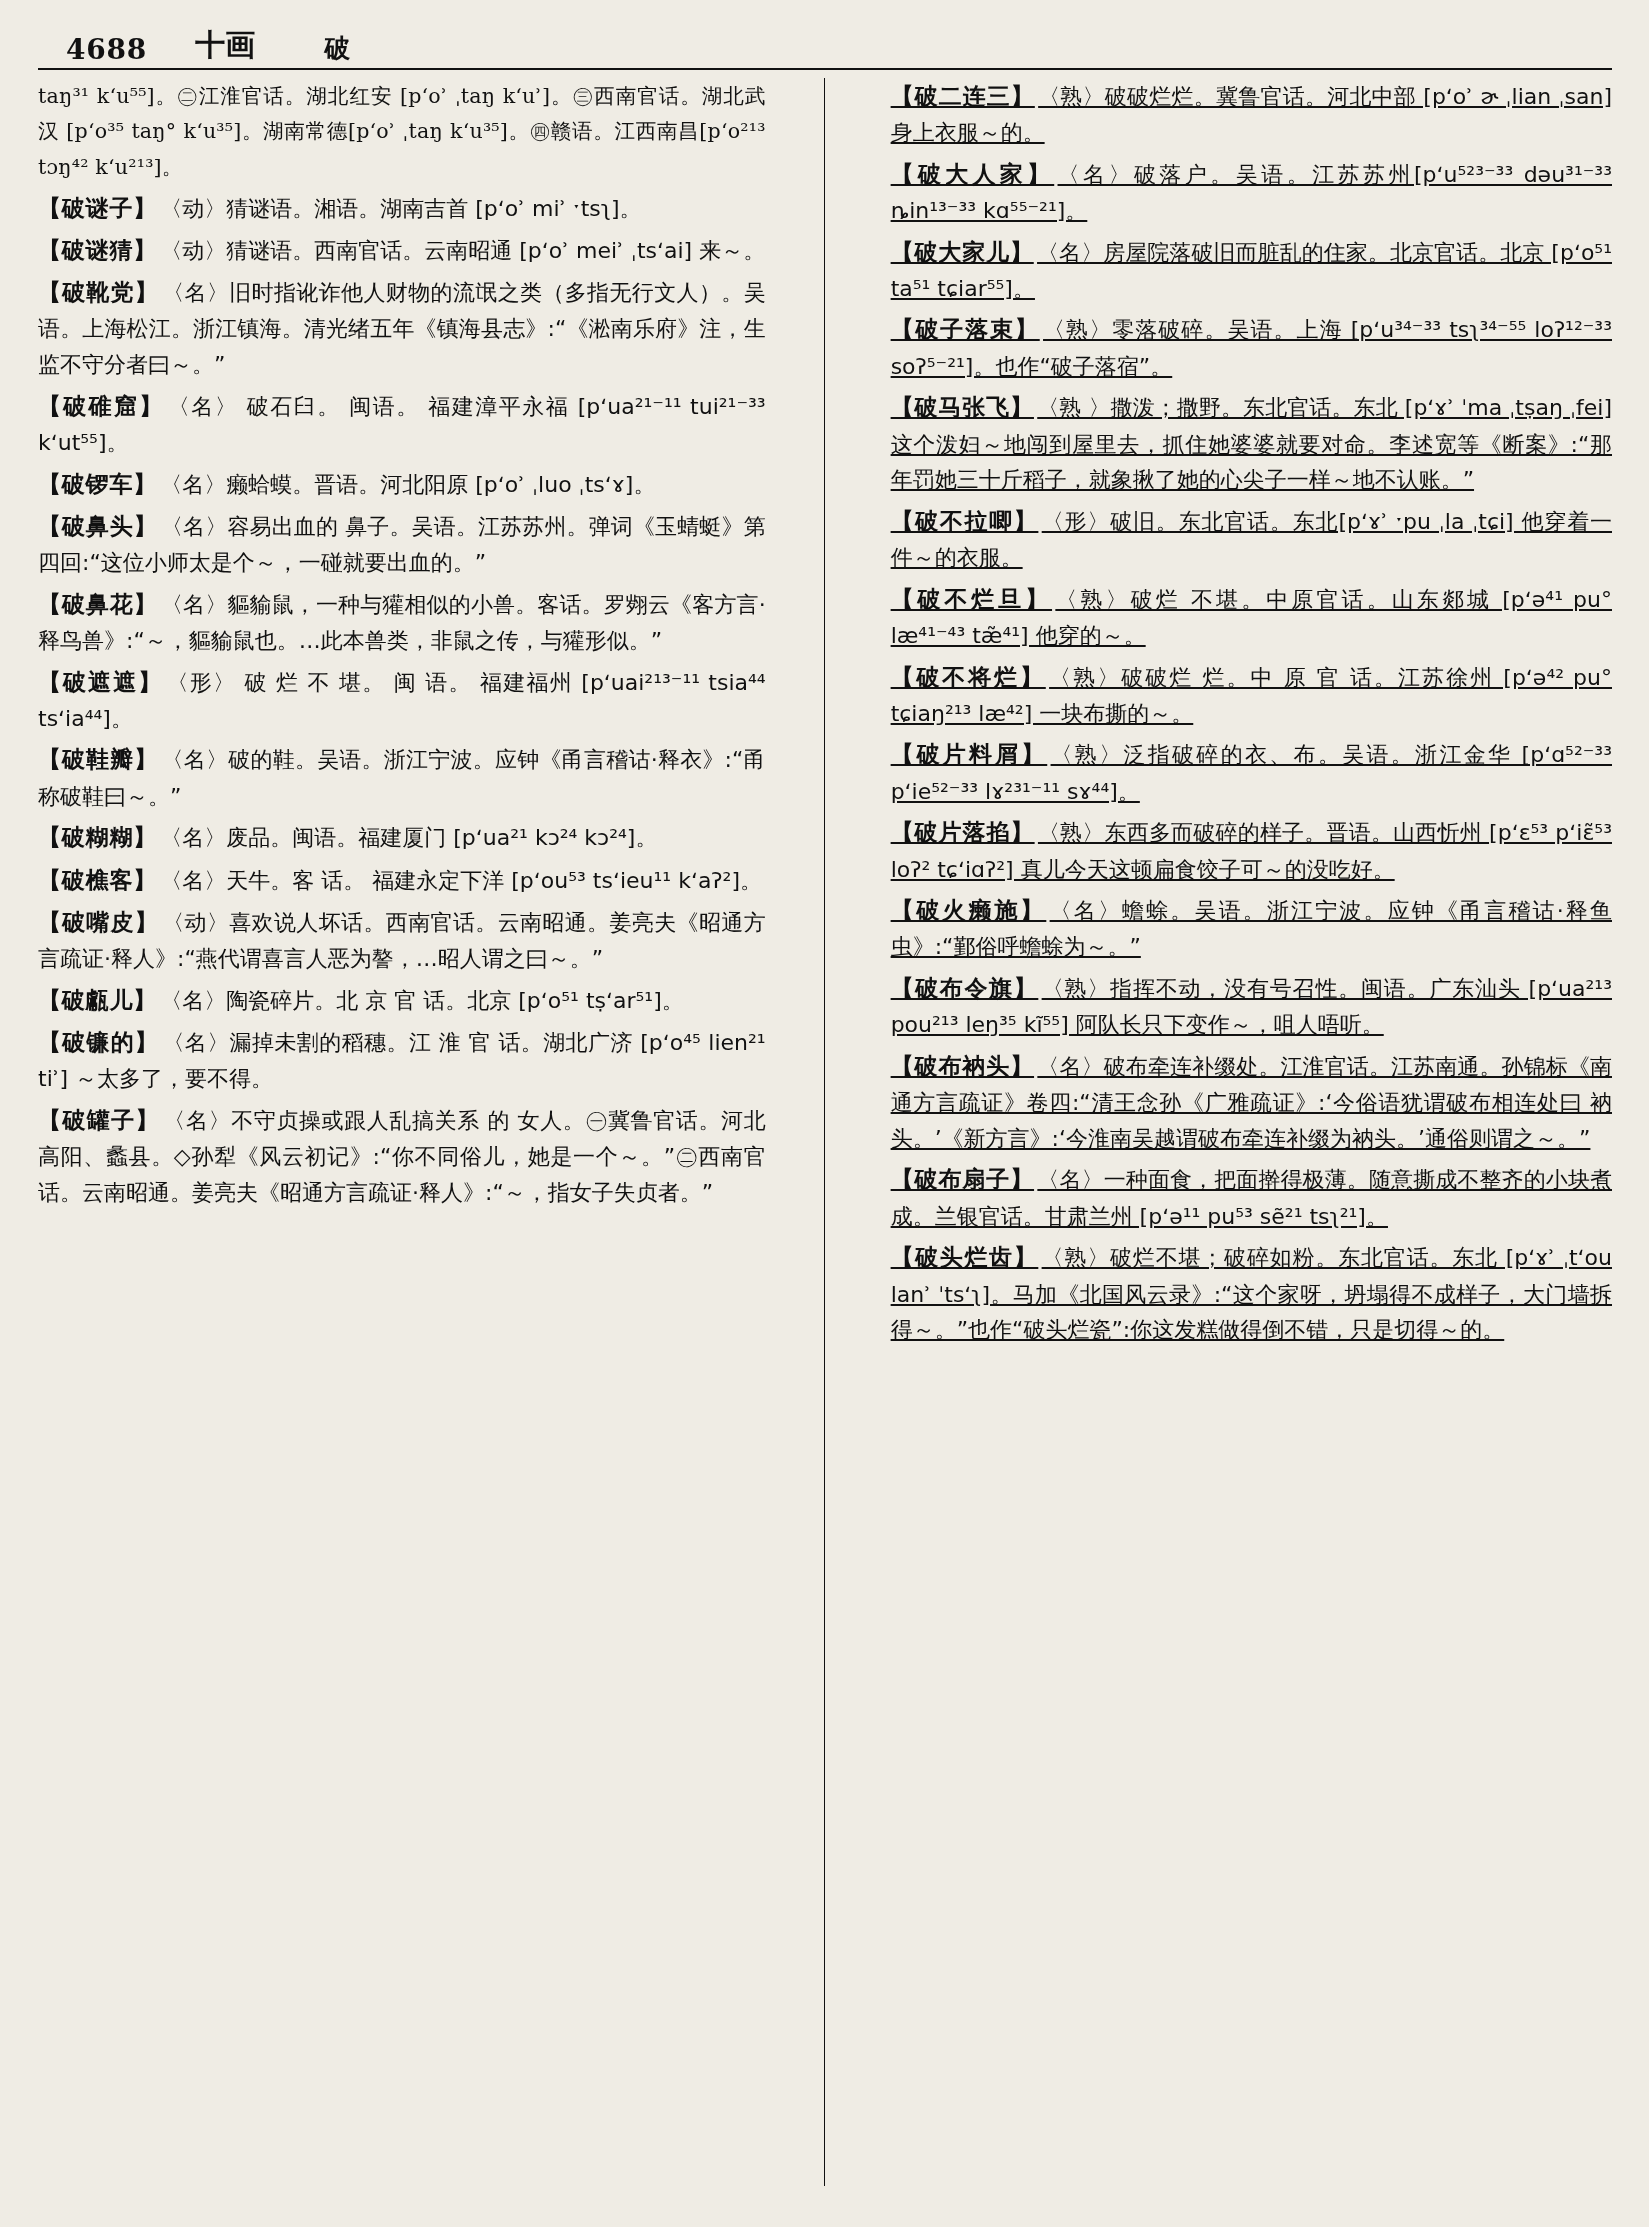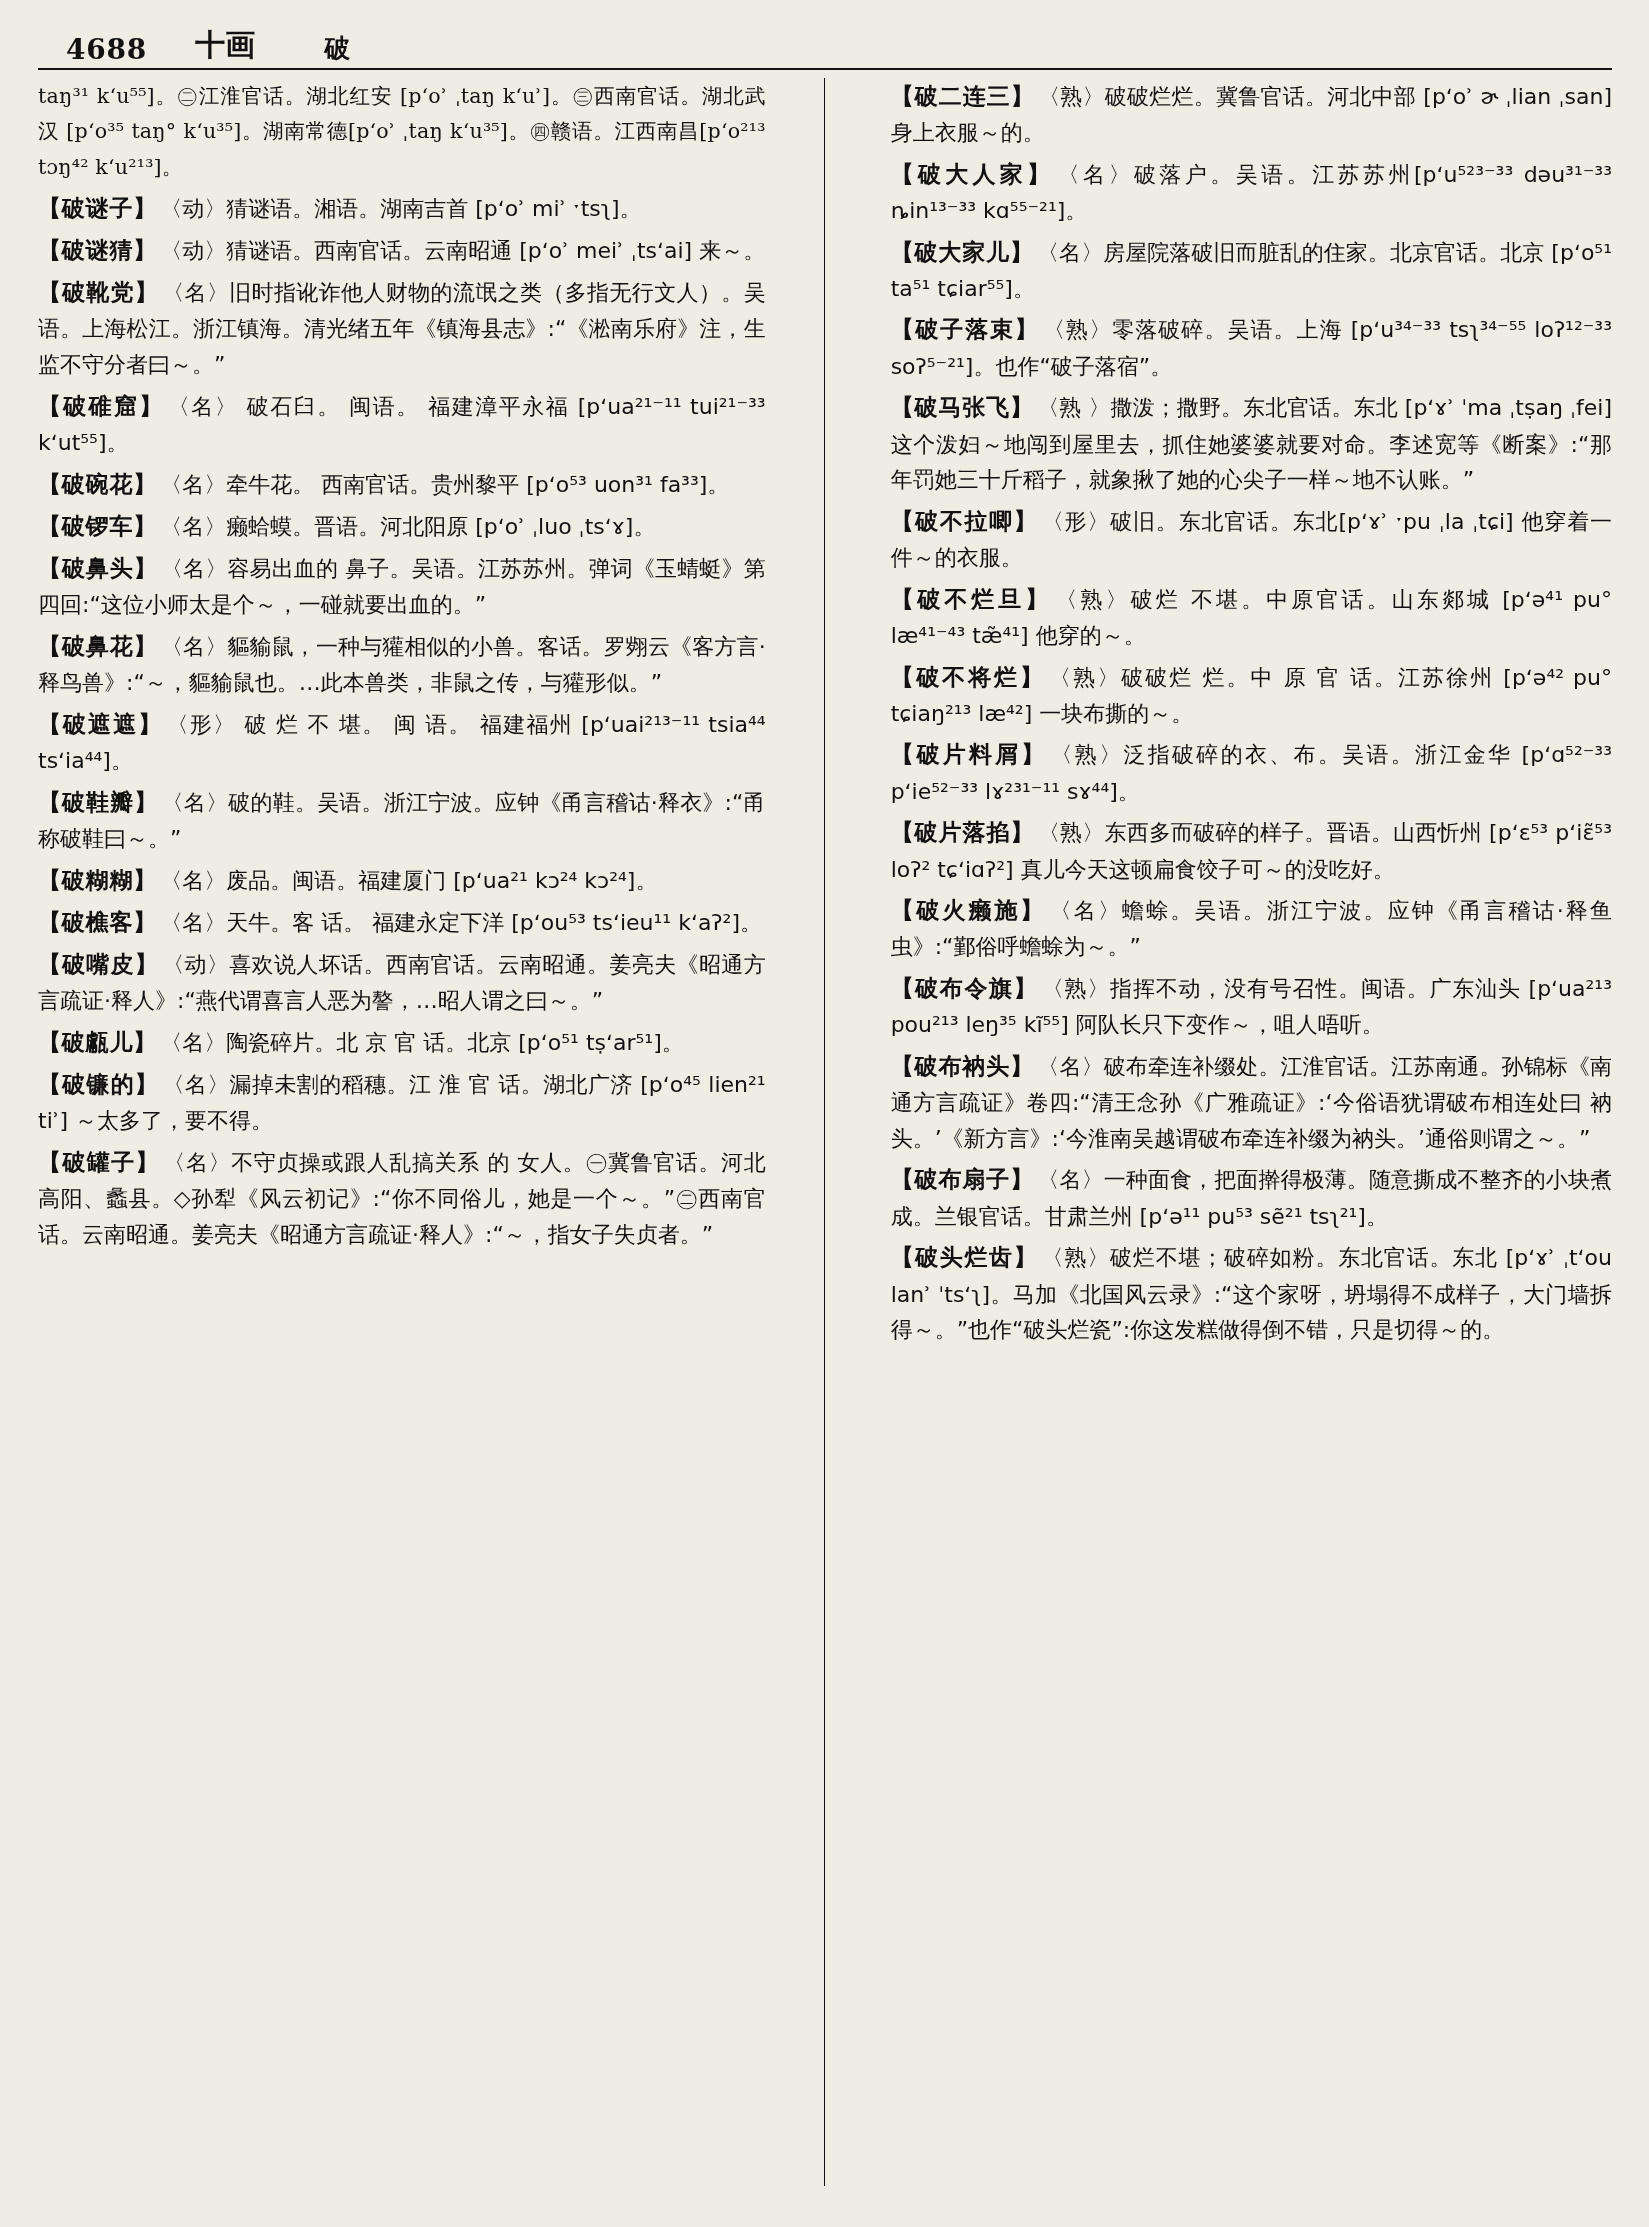--- a/index.html
+++ b/index.html
@@ -54,21 +54,21 @@
     display: flex;
     height: 2120px;
     gap: 34px;
   }
   .col {
     width: 788px;
     box-sizing: border-box;
     position: relative;
   }
   .col.left { padding-right: 21.4px; }
-  .col.right { padding-left: 28px; }
+  .col.right { padding-left: 28px; text-decoration: underline; }
   .divider {
     width: 0;
     border-left: 1.6px solid #111;
     margin: 0 3.3px;
     height: 2108px;
   }
   
   .entry {
     font-size: 22px;
     line-height: 1.62;
@@ -123,23 +123,20 @@
       <div class="entry">
         <span class="headword">【破谜猜】</span><span class="body">〈动〉猜谜语。西南官话。云南昭通 [pʻoʾ meiʾ ˌtsʻai] 来～。</span>
       </div>
       <div class="entry">
         <span class="headword">【破靴党】</span><span class="body">〈名〉旧时指讹诈他人财物的流氓之类（多指无行文人）。吴语。上海松江。浙江镇海。清光绪五年《镇海县志》:“《淞南乐府》注，生监不守分者曰～。”</span>
       </div>
       <div class="entry">
         <span class="headword">【破碓窟】</span><span class="body">〈名〉 破石臼。 闽语。 福建漳平永福 [pʻua²¹⁻¹¹ tui²¹⁻³³ kʻut⁵⁵]。</span>
       </div>
       <div class="entry">
-        <span class="headword">【破碗花】</span><span class="body">〈名〉牵牛花。 西南官话。贵州黎平 [pʻo⁵³ uon³¹ fa³³]。</span>
-      </div>
-      <div class="entry">
         <span class="headword">【破锣车】</span><span class="body">〈名〉癞蛤蟆。晋语。河北阳原 [pʻoʾ ˌluo ˌtsʻɤ]。</span>
       </div>
       <div class="entry">
         <span class="headword">【破鼻头】</span><span class="body">〈名〉容易出血的 鼻子。吴语。江苏苏州。弹词《玉蜻蜓》第四回:“这位小师太是个～，一碰就要出血的。”</span>
       </div>
       <div class="entry">
         <span class="headword">【破鼻花】</span><span class="body">〈名〉貙貐鼠，一种与獾相似的小兽。客话。罗翙云《客方言·释鸟兽》:“～，貙貐鼠也。…此本兽类，非鼠之传，与獾形似。”</span>
       </div>
       <div class="entry">
         <span class="headword">【破遮遮】</span><span class="body">〈形〉 破 烂 不 堪。 闽 语。 福建福州 [pʻuai²¹³⁻¹¹ tsia⁴⁴ tsʻia⁴⁴]。</span>

